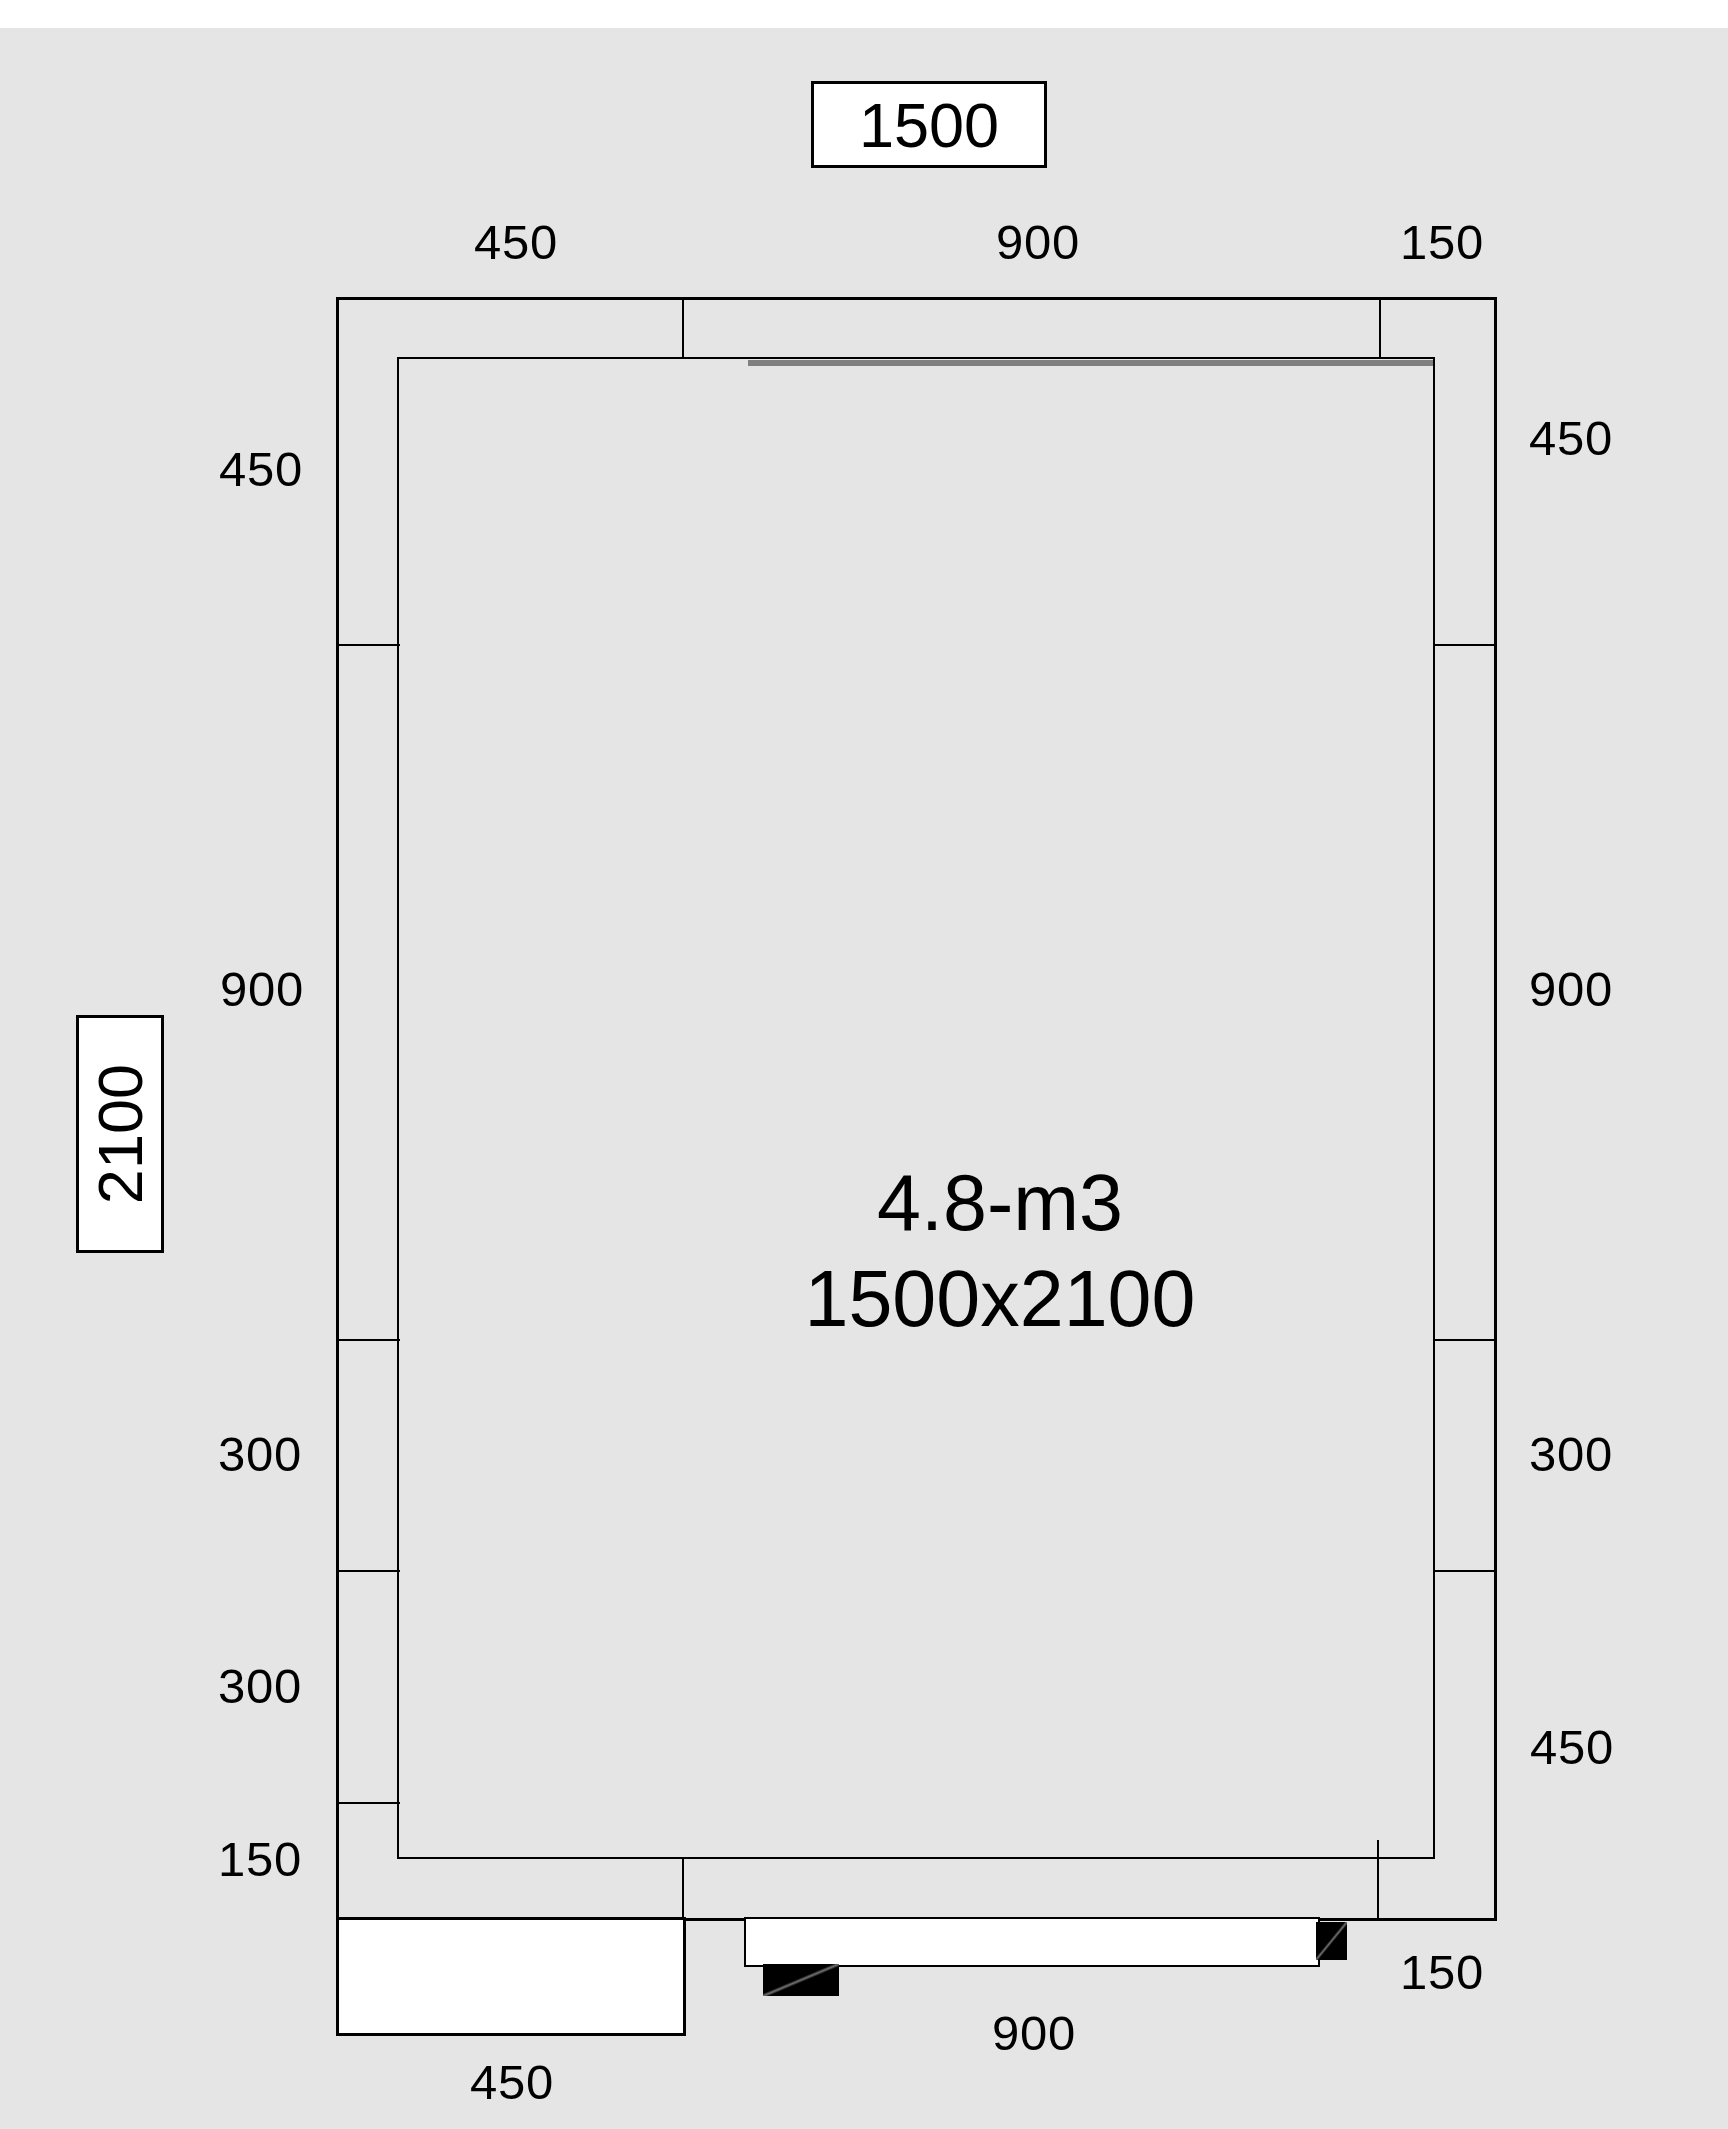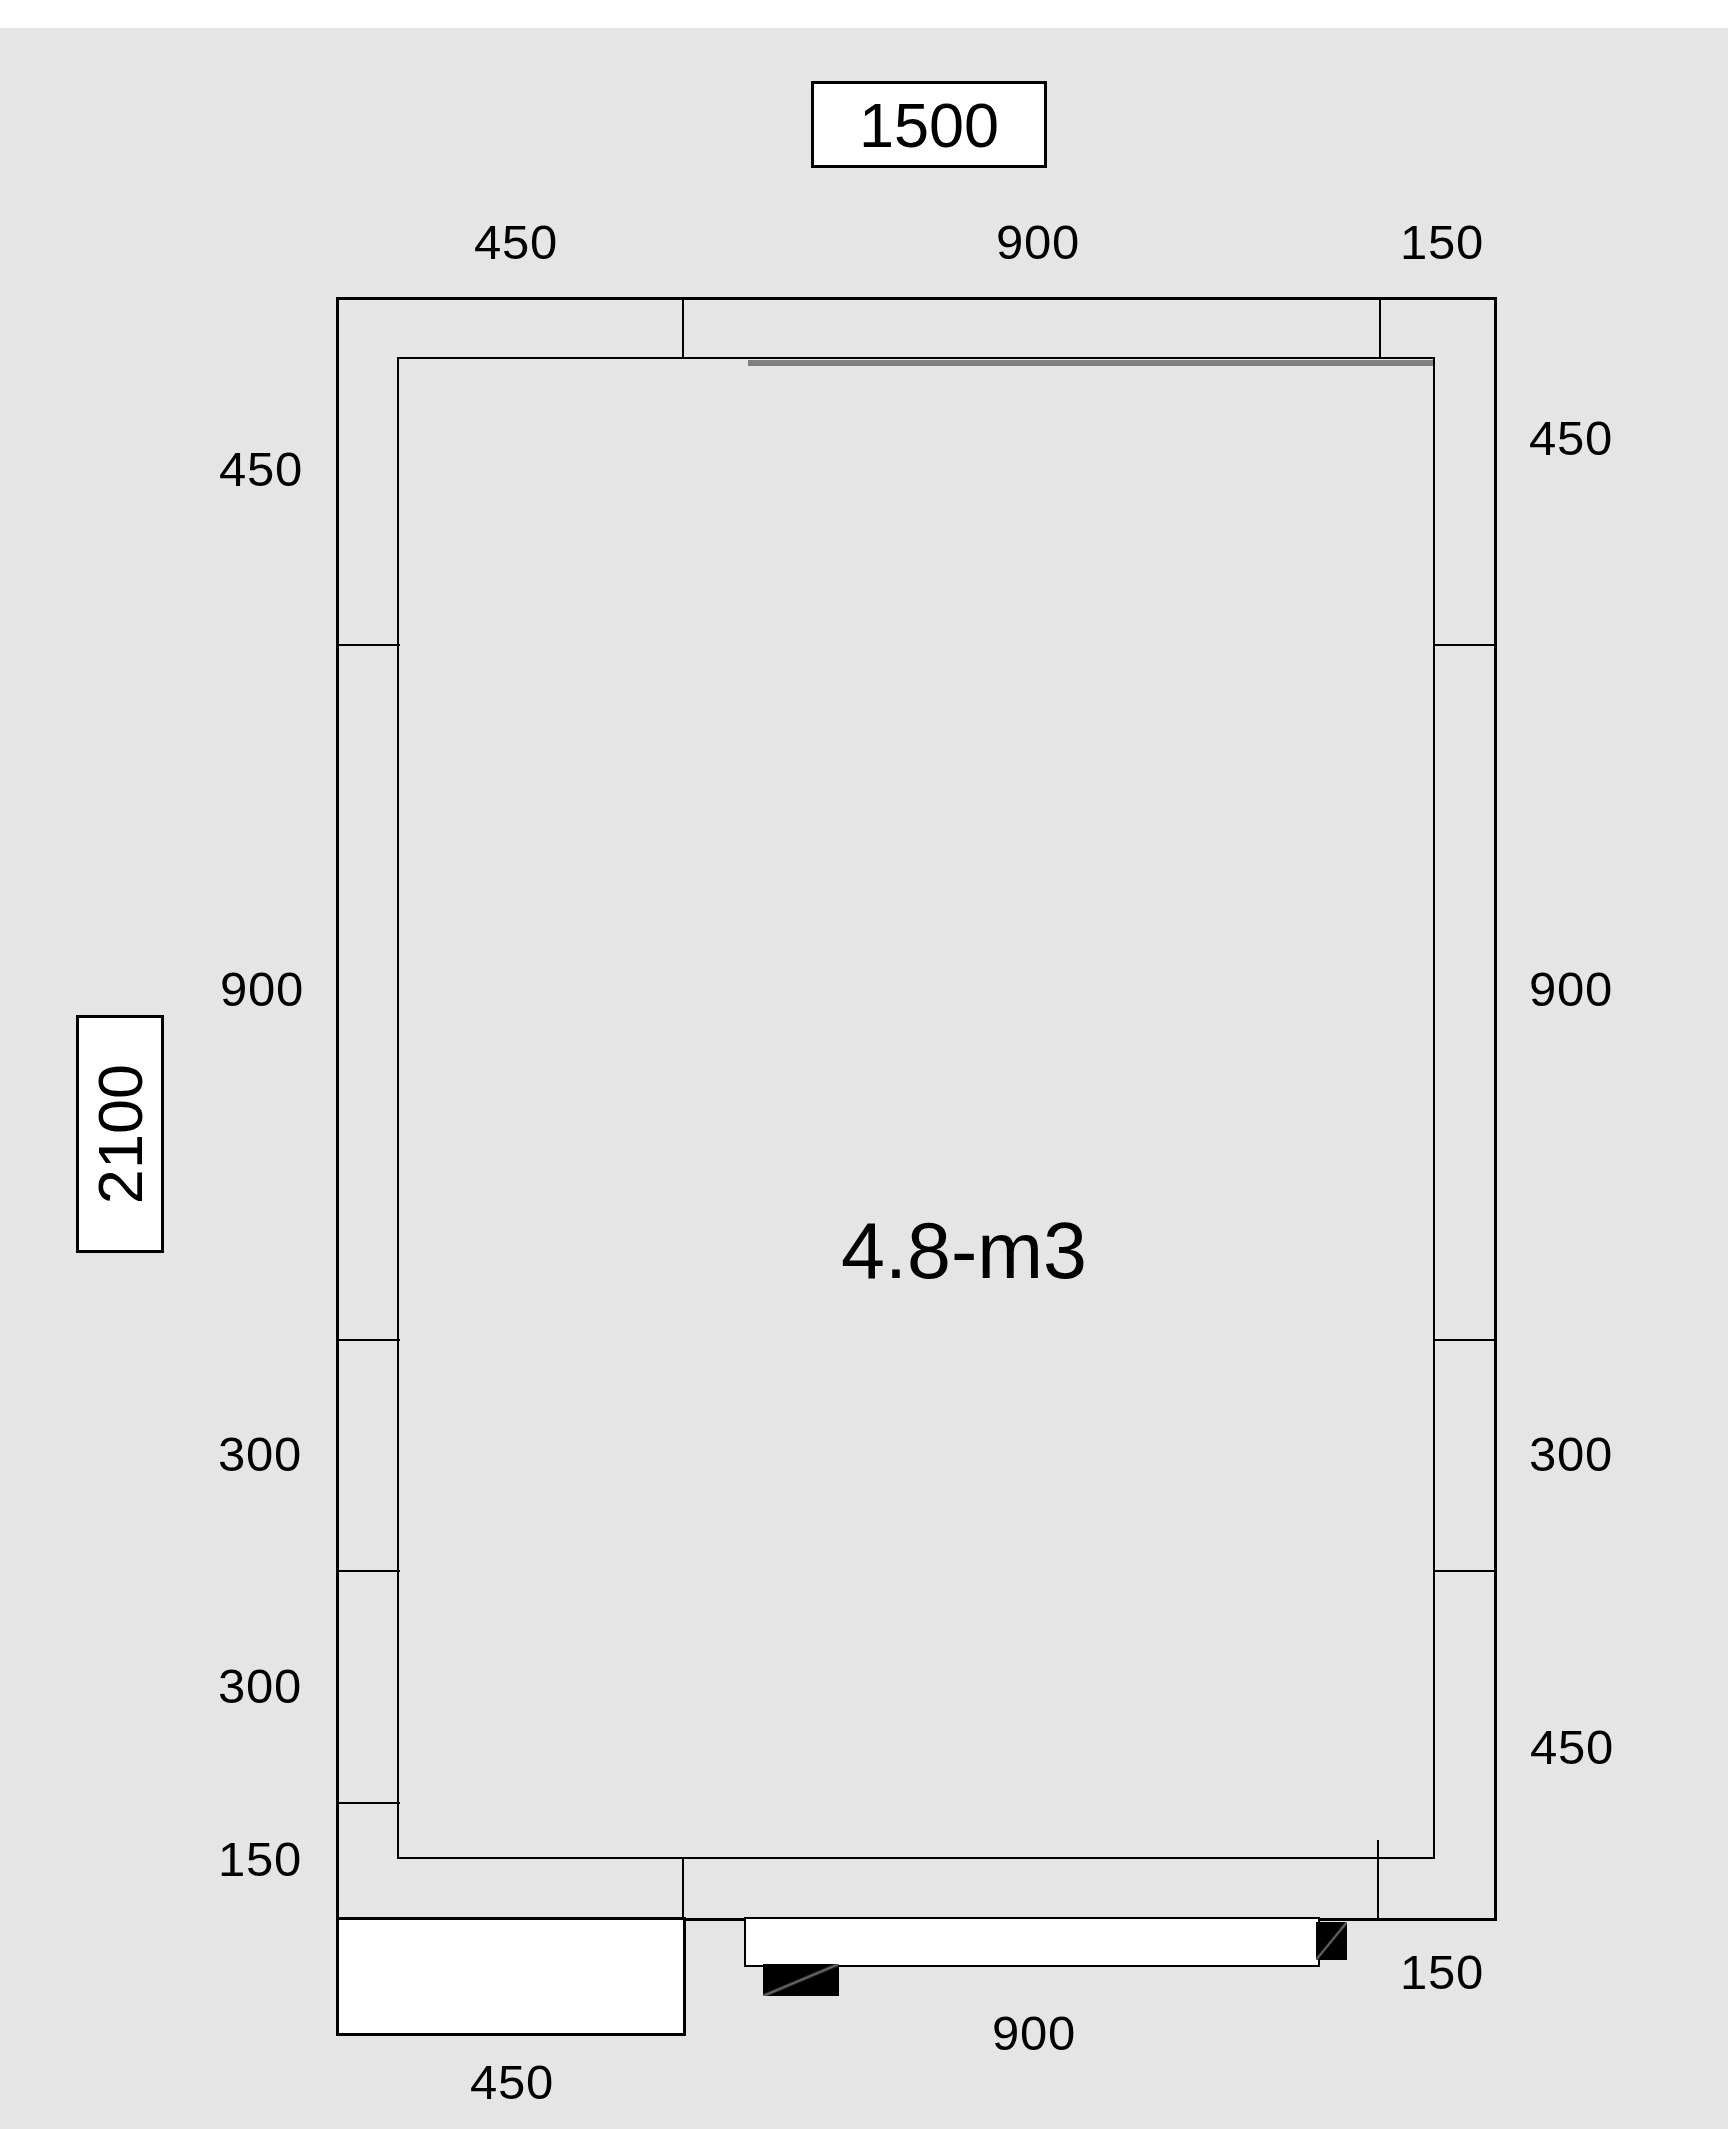--- a/index.html
+++ b/index.html
@@ -91,22 +91,23 @@
   </div>
 
   <div class="boxed" style="left:811px;top:53px;width:236px;height:87px;">
     <span>1500</span>
   </div>
 
   <div class="boxed" style="left:76px;top:987px;width:88px;height:238px;">
     <span class="vert-text">2100</span>
   </div>
 
-  <div class="center-text" style="left:964px;top:1223px;">
+  <div class="center-text" style="left:1000px;top:1223px;">
     <div>4.8-m3</div>
+    <div>1500x2100</div>
   </div>
 
   <div class="dim" style="left:516px;top:214px;">450</div>
   <div class="dim" style="left:1038px;top:214px;">900</div>
   <div class="dim" style="left:1442px;top:214px;">150</div>
 
   <div class="dim" style="left:261px;top:441px;">450</div>
   <div class="dim" style="left:262px;top:961px;">900</div>
   <div class="dim" style="left:260px;top:1426px;">300</div>
   <div class="dim" style="left:260px;top:1658px;">300</div>

